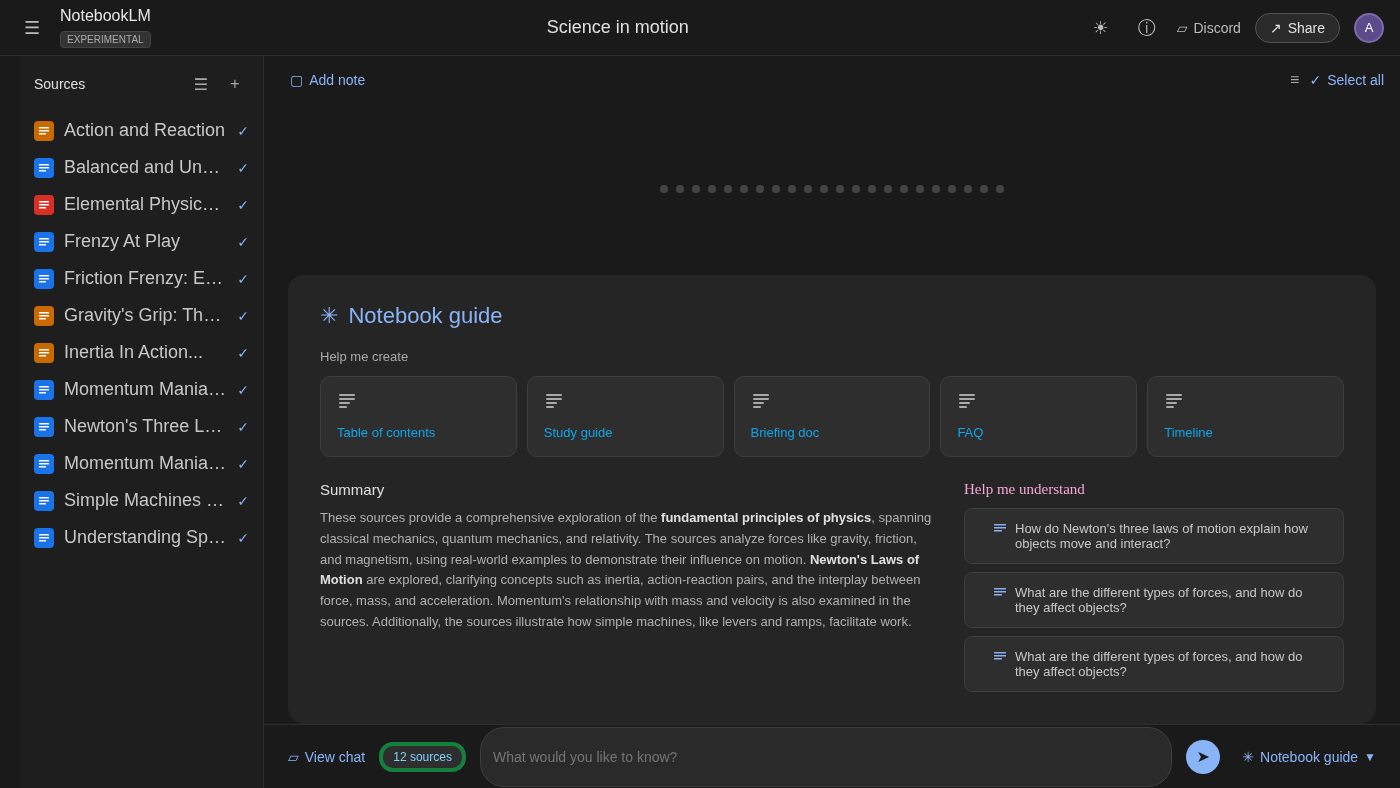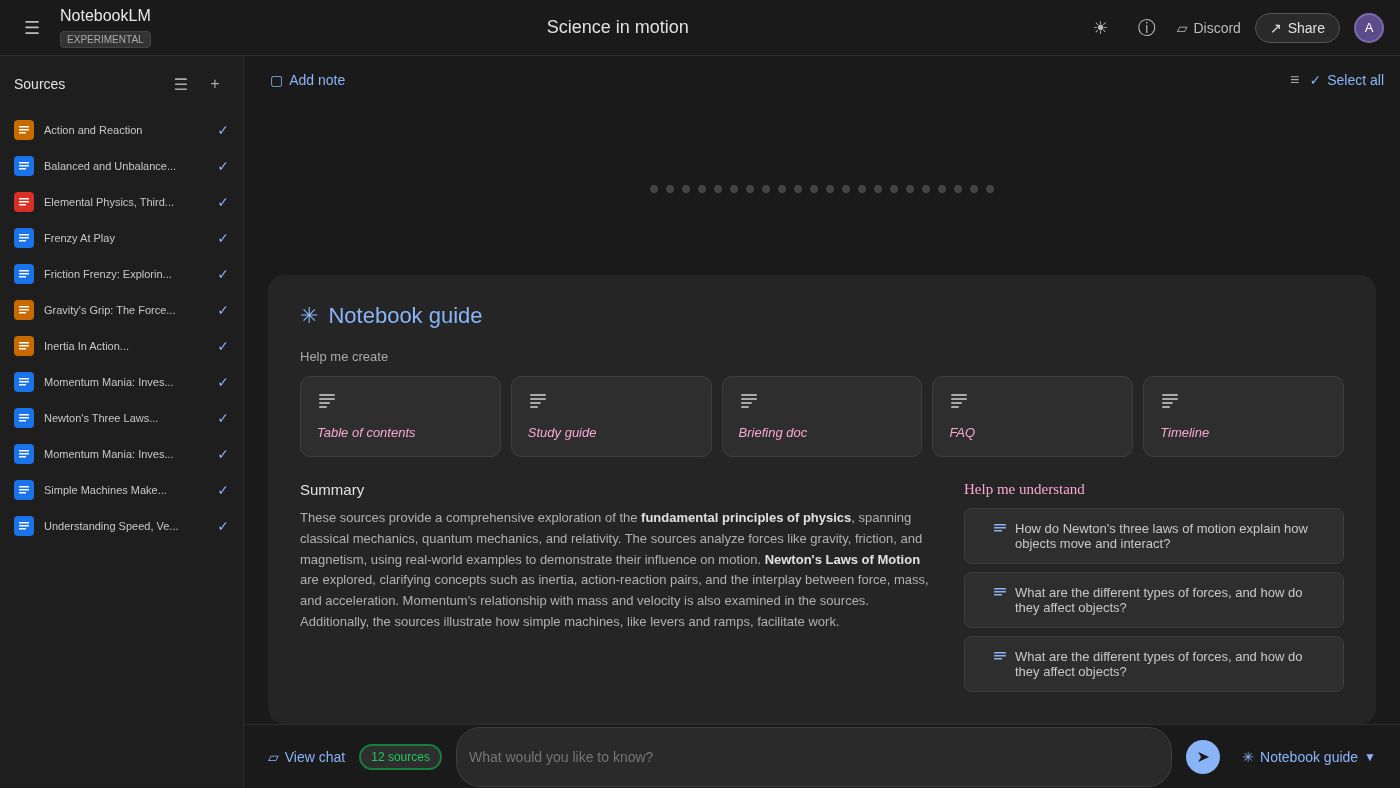--- a/index.html
+++ b/index.html
@@ -19,32 +19,32 @@
     .topnav-right { display: flex; align-items: center; gap: 14px; }
     .icon-btn { background: none; border: none; cursor: pointer; color: #bbb; font-size: 18px; display: flex; align-items: center; justify-content: center; width: 32px; height: 32px; border-radius: 50%; }
     .discord-btn { display: flex; align-items: center; gap: 6px; background: none; border: none; cursor: pointer; color: #bbb; font-size: 14px; }
     .share-btn { display: flex; align-items: center; gap: 6px; background: #2a2a2a; border: 1px solid #555; border-radius: 20px; padding: 6px 14px; cursor: pointer; color: #e0e0e0; font-size: 14px; }
     .avatar { width: 30px; height: 30px; border-radius: 50%; background: #5c4b8a; border: 2px solid #7c6baa; display: flex; align-items: center; justify-content: center; color: #fff; font-size: 13px; }
 
     
     .main-layout { display: flex; flex: 1; overflow: hidden; }
 
     
-    .sidebar { width: 244px; background: #1e1e1e; border-right: 1px solid #2e2e2e; display: flex; flex-direction: column; flex-shrink: 0; overflow: hidden; }
+    .sidebar { width: 244px; background: #1e1e1e; border-right: 1px solid #2e2e2e; display: flex; flex-direction: column; flex-shrink: 0; overflow: hidden; margin-left: 20px; }
     .sidebar-header { display: flex; align-items: center; justify-content: space-between; padding: 14px 14px 10px 14px; flex-shrink: 0; }
     .sidebar-title { font-size: 14px; font-weight: 500; color: #e0e0e0; }
     .sidebar-actions { display: flex; gap: 6px; }
     .sidebar-icon-btn { background: none; border: none; cursor: pointer; color: #aaa; font-size: 16px; width: 28px; height: 28px; border-radius: 4px; display: flex; align-items: center; justify-content: center; }
     .source-list { overflow-y: auto; flex: 1; padding: 4px 0; }
     .source-item { display: flex; align-items: center; padding: 8px 14px; cursor: pointer; gap: 10px; }
     .source-icon { width: 20px; height: 20px; border-radius: 4px; flex-shrink: 0; display: flex; align-items: center; justify-content: center; font-size: 11px; color: #fff; }
     .source-icon.orange { background: #c96a00; }
     .source-icon.blue { background: #1a73e8; }
     .source-icon.red { background: #d93025; }
-    .source-label { flex: 1; font-size: 11px; color: #c8c8c8; overflow: hidden; text-overflow: ellipsis; white-space: nowrap; }
+    .source-label { flex: 1; font-size: 18px; color: #c8c8c8; overflow: hidden; text-overflow: ellipsis; white-space: nowrap; }
     .check-icon { color: #8ab4f8; font-size: 14px; flex-shrink: 0; }
 
     
     .content-area { flex: 1; display: flex; flex-direction: column; overflow: hidden; background: #1a1a1a; }
     .content-toolbar { display: flex; align-items: center; padding: 10px 16px; gap: 10px; flex-shrink: 0; }
     .add-note-btn { display: flex; align-items: center; gap: 6px; background: none; border: none; cursor: pointer; color: #8ab4f8; font-size: 14px; padding: 6px 10px; border-radius: 6px; }
     .content-toolbar-right { margin-left: auto; display: flex; align-items: center; gap: 10px; }
     .select-all-btn { display: flex; align-items: center; gap: 6px; background: none; border: none; cursor: pointer; color: #8ab4f8; font-size: 14px; }
 
     
@@ -53,37 +53,37 @@
     .dot { width: 8px; height: 8px; border-radius: 50%; background: #444; }
 
     
     .notebook-guide { background: #252525; border-radius: 16px; margin: 0 24px 0 24px; padding: 28px 32px 24px; overflow-y: auto; flex-shrink: 0; }
     .guide-title { font-size: 22px; font-weight: 400; color: #8ab4f8; display: flex; align-items: center; gap: 10px; margin-bottom: 20px; }
     .sparkle { color: #8ab4f8; font-size: 22px; }
     .help-create-label { font-size: 13px; color: #aaa; margin-bottom: 12px; }
     .create-cards { display: flex; gap: 10px; margin-bottom: 24px; }
     .create-card { background: #2e2e2e; border: 1px solid #3e3e3e; border-radius: 10px; padding: 14px 16px; cursor: pointer; display: flex; flex-direction: column; align-items: flex-start; gap: 8px; min-width: 100px; flex: 1; transition: background 0.15s; }
     .card-icon { color: #aaa; font-size: 18px; }
-    .card-label { font-size: 13px; color: #f9a8d4; line-height: 1.4; font-style: italic; }
+    .card-label { font-size: 13px; color: #0ea5e9; line-height: 1.4; }
 
     
     .guide-bottom { display: flex; gap: 24px; }
     .summary-section { flex: 1; }
     .summary-title { font-size: 15px; font-weight: 500; color: #e0e0e0; margin-bottom: 10px; }
     .summary-text { font-size: 13px; color: #b0b0b0; line-height: 1.6; }
     .summary-text b { color: #e0e0e0; }
     .understand-section { width: 380px; flex-shrink: 0; }
     .understand-title { font-size: 15px; font-weight: 500; color: #f9a8d4; margin-bottom: 10px; font-family: Liberation Serif, serif; }
     .understand-card { background: #2e2e2e; border: 1px solid #3e3e3e; border-radius: 8px; padding: 12px 28px; margin-bottom: 8px; font-size: 13px; color: #c8c8c8; cursor: pointer; display: flex; align-items: flex-start; gap: 8px; }
     .understand-icon { color: #8ab4f8; font-size: 14px; flex-shrink: 0; margin-top: 1px; }
 
     
     .chat-bar { display: flex; align-items: center; padding: 10px 24px; gap: 14px; background: #1a1a1a; border-top: 1px solid #2e2e2e; flex-shrink: 0; height: 64px; }
     .view-chat-btn { display: flex; align-items: center; gap: 6px; background: none; border: none; cursor: pointer; color: #8ab4f8; font-size: 14px; white-space: nowrap; }
-    .sources-badge { background: #2e2e2e; border: 2px solid #15803d; border-radius: 14px; padding: 4px 10px; font-size: 12px; color: #22c55e; white-space: nowrap; }
+    .sources-badge { background: #2e2e2e; border: 4px solid #15803d; border-radius: 14px; padding: 4px 10px; font-size: 12px; color: #7dd3fc; white-space: nowrap; }
     .chat-input-wrapper { flex: 1; background: #2a2a2a; border: 1px solid #3e3e3e; border-radius: 24px; display: flex; align-items: center; padding: 0 12px; height: 60px; }
     .chat-input { flex: 1; background: none; border: none; outline: none; color: #c8c8c8; font-size: 14px; }
     .send-btn { width: 34px; height: 34px; border-radius: 50%; background: #8ab4f8; border: none; cursor: pointer; display: flex; align-items: center; justify-content: center; color: #1a1a1a; font-size: 16px; flex-shrink: 0; }
     .notebook-guide-tab { display: flex; align-items: center; gap: 6px; background: none; border: none; cursor: pointer; color: #8ab4f8; font-size: 14px; white-space: nowrap; margin-left: 8px; }
     .chevron-down { font-size: 12px; }
 
     .content-scroll { flex: 1; overflow-y: auto; display: flex; flex-direction: column; }
   </style>
 </head>
 <body>

